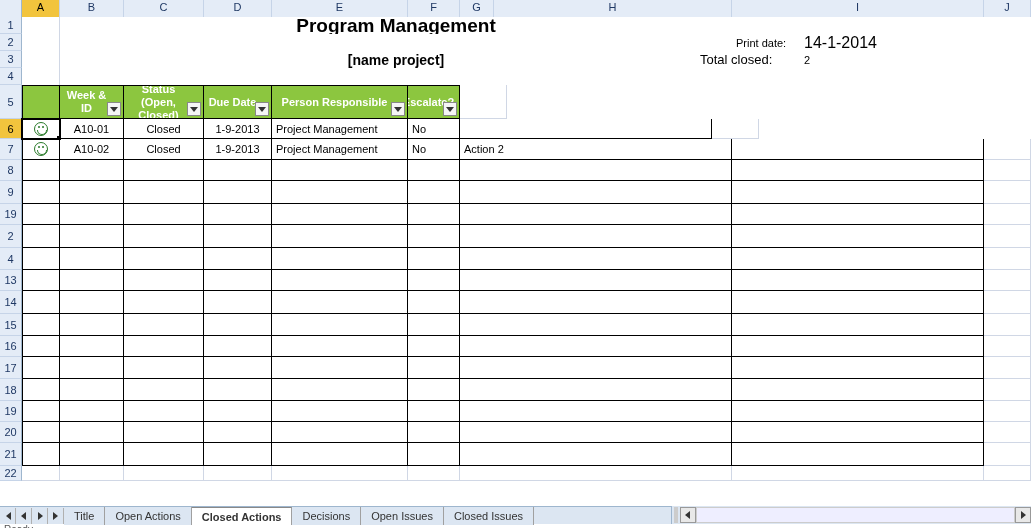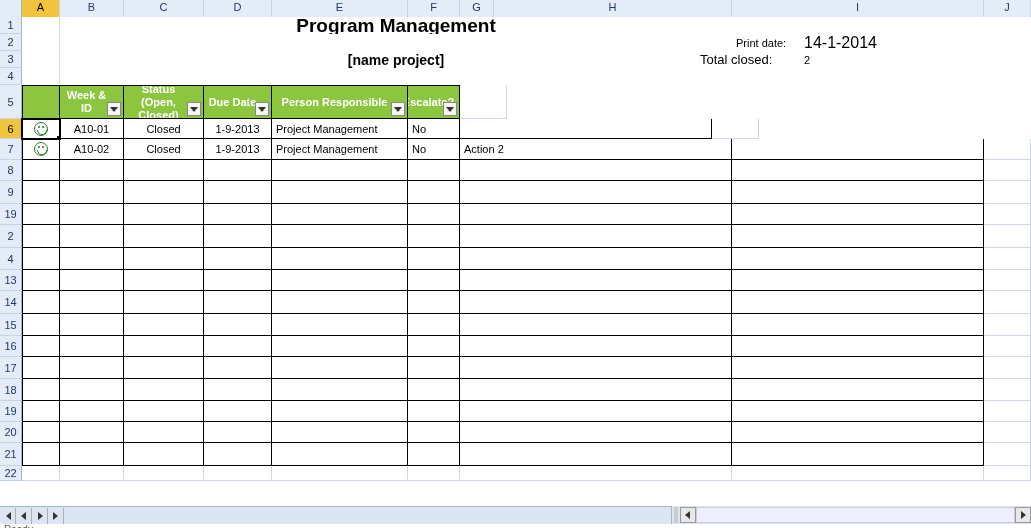--- a/index.html
+++ b/index.html
@@ -487,20 +487,28 @@
     <div class="nav-btn">
         <svg viewBox="0 0 8 8">
           <path d="M2 0l5 4-5 4z" fill="#333"></path>
         </svg>
       </div>
     <div class="nav-btn">
         <svg viewBox="0 0 8 8">
           <path d="M7 0v8M1 0l5 4-5 4z" fill="#333"></path>
         </svg>
       </div>
+    <div id="tabs" style="display:flex;">
+        <div class="tab">Title</div>
+        <div class="tab">Open Actions</div>
+        <div class="tab active">Closed Actions</div>
+        <div class="tab">Decisions</div>
+        <div class="tab">Open Issues</div>
+        <div class="tab">Closed Issues</div>
+      </div>
   </div>
   <div class="hscroll">
     <div class="sep"></div>
     <div class="arr">
         <svg width="6" height="8" viewBox="0 0 6 8">
           <path d="M5 0L0 4l5 4z" fill="#333"></path>
         </svg>
       </div>
     <div class="track"></div>
     <div class="arr">

